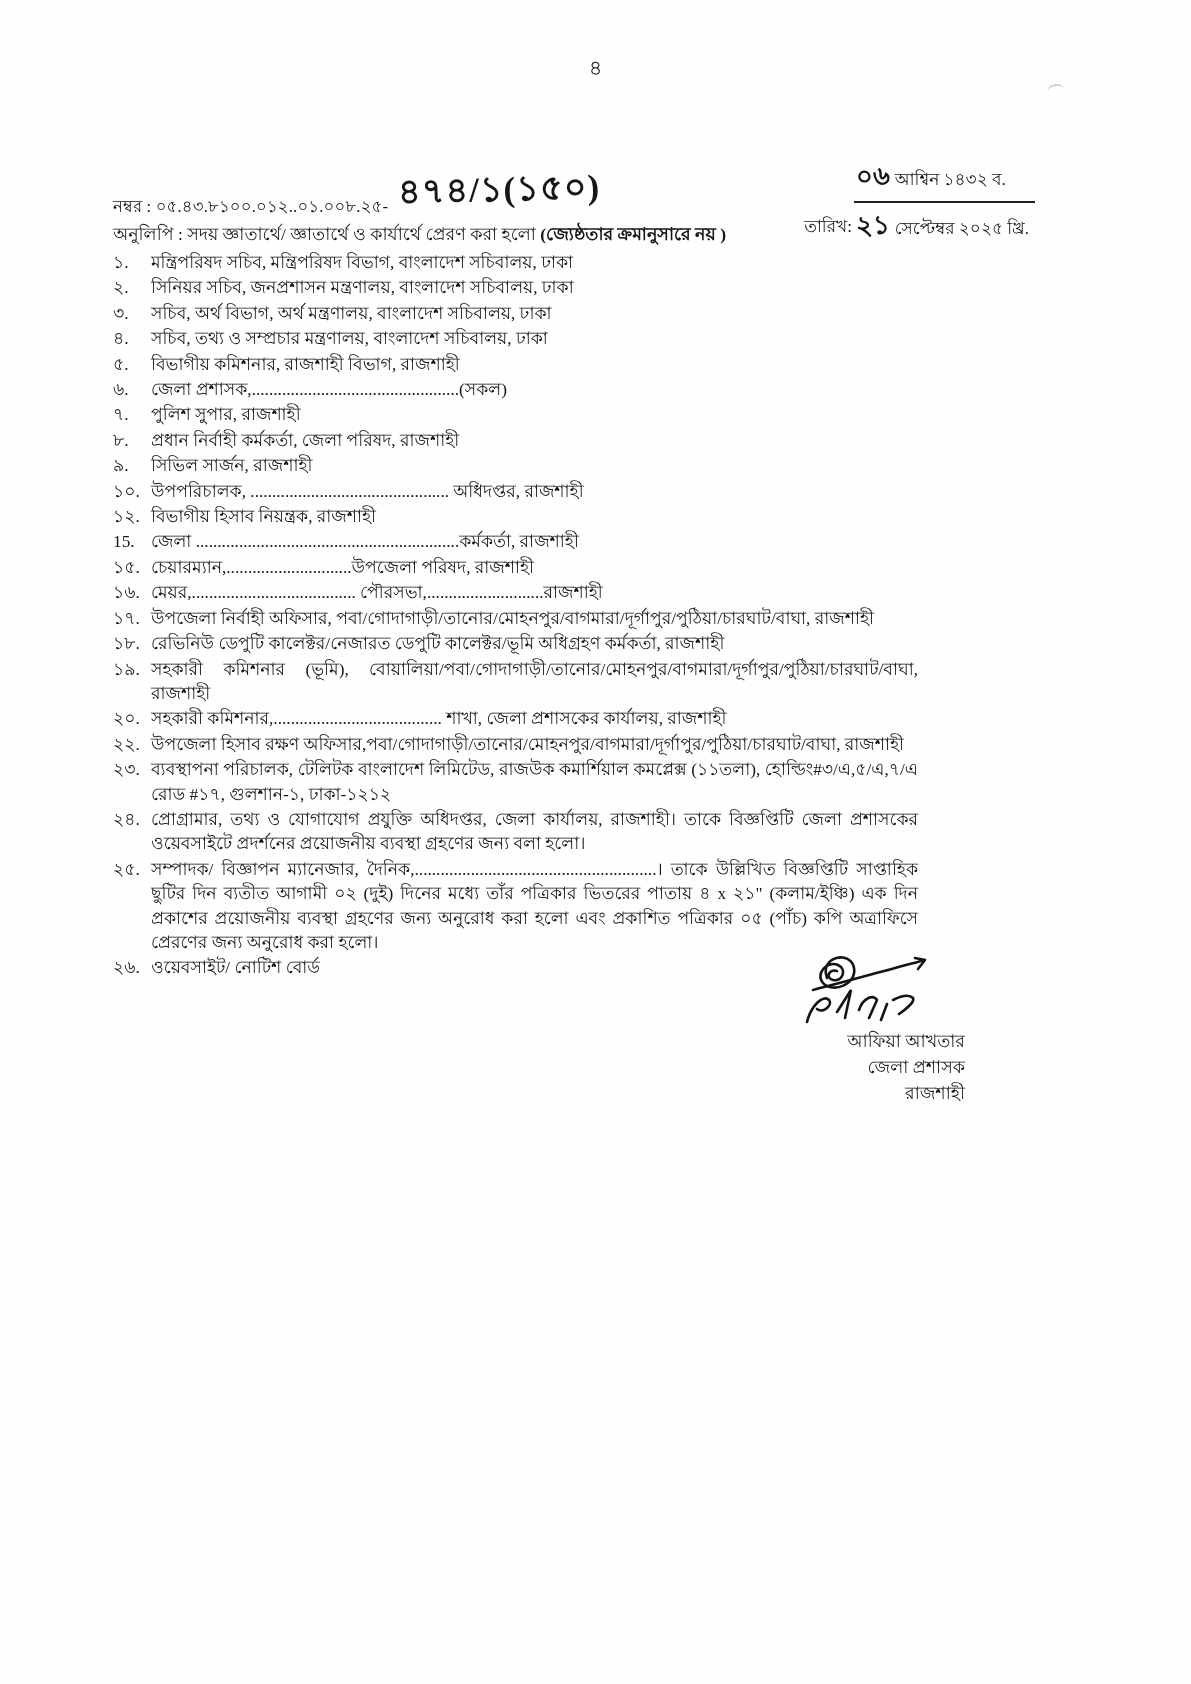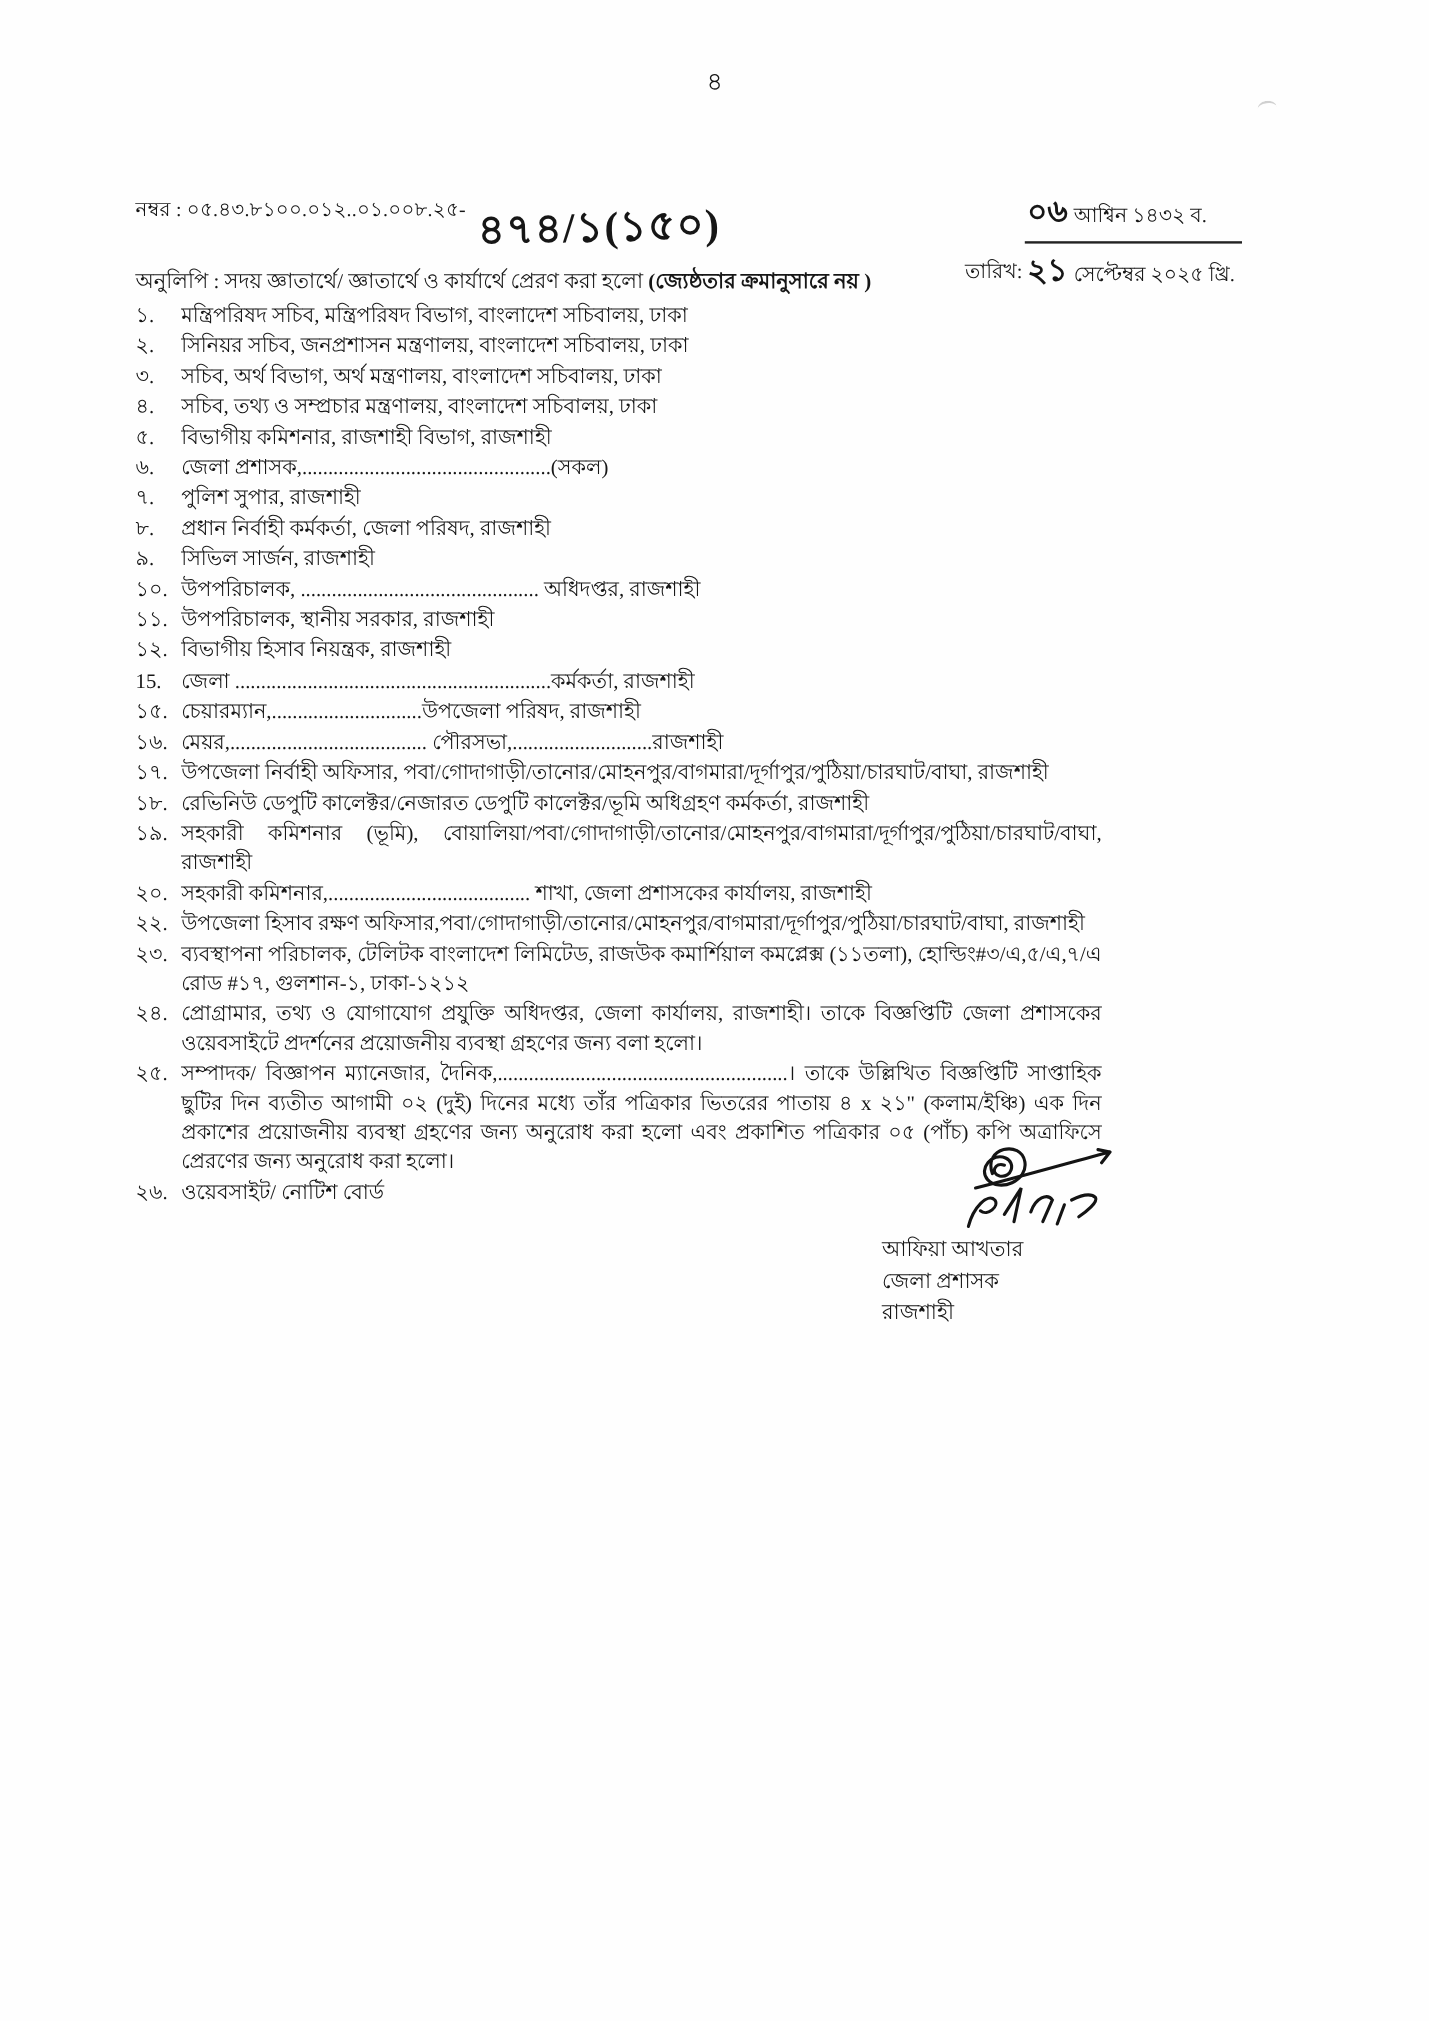--- a/index.html
+++ b/index.html
@@ -31,21 +31,21 @@
     border-top:2px solid #9a9a9a;
     border-radius:50%;
     opacity:.45;
     transform:rotate(-8deg);
   }
   
   .ref-line {
     position:absolute;
     top:162px; left:113px;
     display:flex;
-    align-items:flex-start;
+    align-items:flex-end;
   }
   .ref-printed { font-size:16.5px; letter-spacing:.2px; }
   .ref-hand {
     font-size:35px;
     font-weight:600;
     margin-left:10px;
     transform:rotate(-1.5deg);
     letter-spacing:1px;
     white-space:nowrap;
   }
@@ -104,21 +104,21 @@
   .item .text {
     flex:1;
     text-align:justify;
   }
   
   .signature-block {
     position:absolute;
     top:948px;
     left:735px;
     width:230px;
-    text-align:left;
+    text-align:right;
   }
   .signature-scrawl { display:block; margin:0 auto -6px auto; }
   .sig-name, .sig-title, .sig-place {
     font-size:17.5px;
     line-height:26px;
   }
 </style>
 </head>
 <body>
 
@@ -195,24 +195,20 @@
   <div class="item">
     <span class="num">৯.</span>
     <span class="text">সিভিল সার্জন, রাজশাহী</span>
   </div>
 
   <div class="item">
     <span class="num">১০.</span>
     <span class="text">উপপরিচালক, .............................................. অধিদপ্তর, রাজশাহী</span>
   </div>
 
-  <div class="item">
-    <span class="num">১১.</span>
-    <span class="text">উপপরিচালক, স্থানীয় সরকার, রাজশাহী</span>
-  </div>
 
   <div class="item">
     <span class="num">১২.</span>
     <span class="text">বিভাগীয় হিসাব নিয়ন্ত্রক, রাজশাহী</span>
   </div>
 
 
   <div class="item">
     <span class="num">15.</span>
     <span class="text">জেলা .............................................................কর্মকর্তা, রাজশাহী</span>

